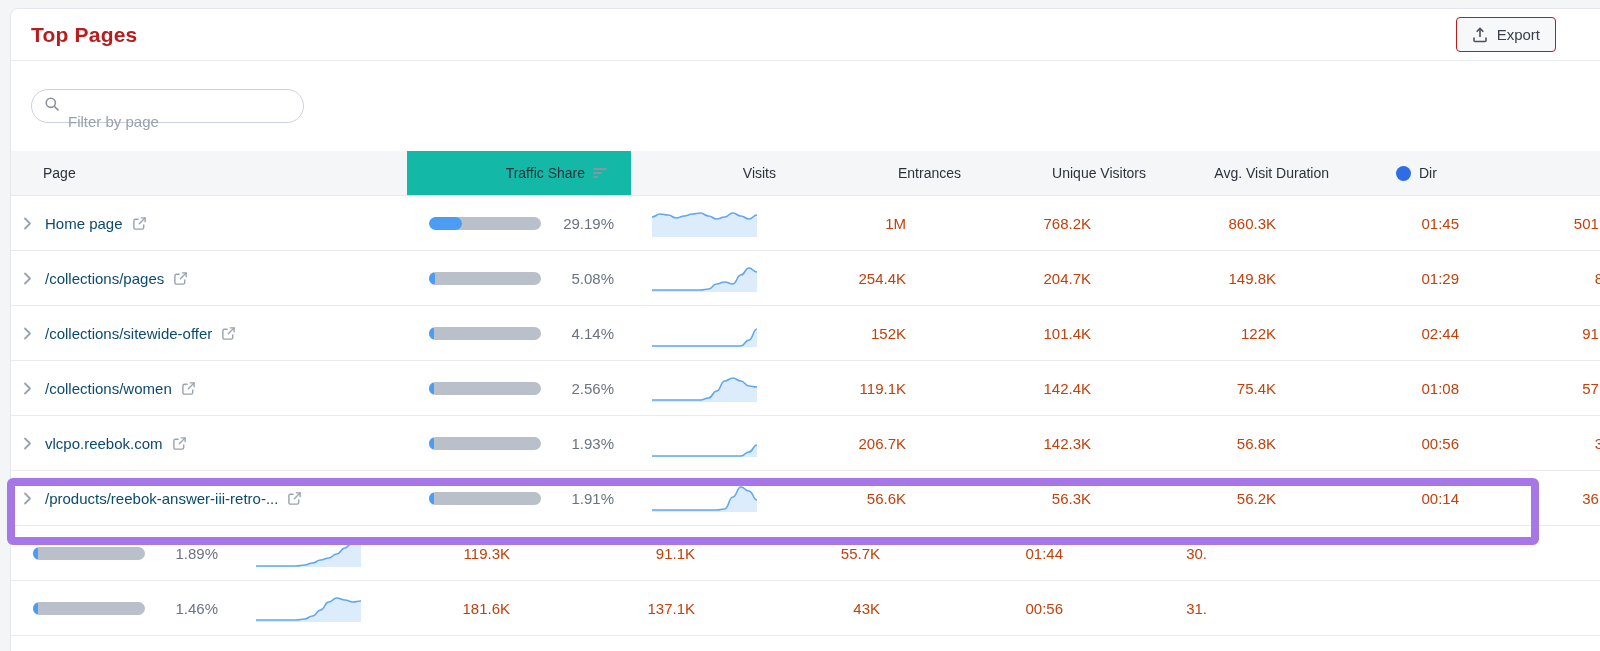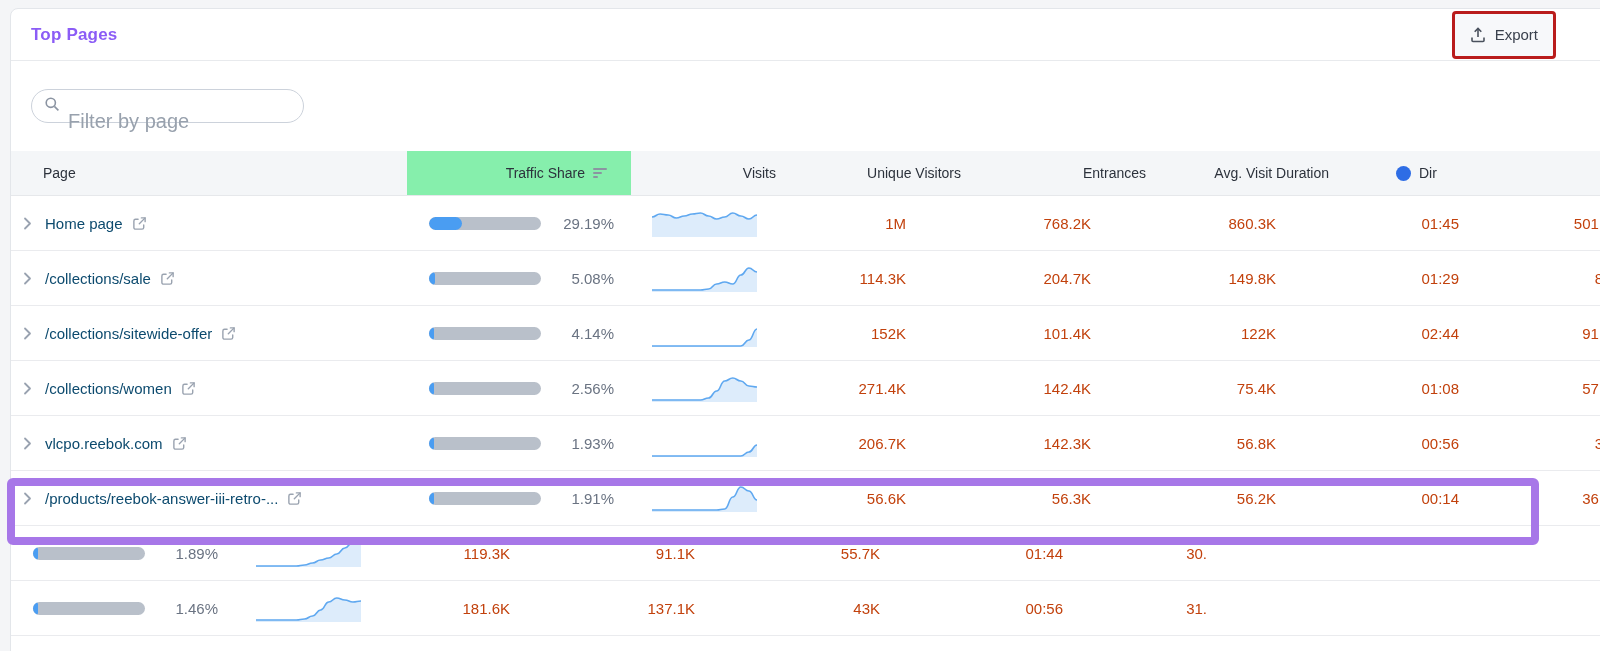--- a/index.html
+++ b/index.html
@@ -13,36 +13,36 @@
   .card {
     position:absolute; left:10px; top:8px; width:1600px; height:700px;
     background:#ffffff; border:1px solid #e3e6ea; border-radius:8px;
     overflow:visible;
   }
   
   .card-head {
     height:52px; display:flex; align-items:center;
     padding:0 53px 0 20px; border-bottom:1px solid #e8eaed;
   }
-  .panel-title { font-size:17px; font-weight:bold; color:#8b5cf6; letter-spacing:.2px; }
+  .panel-title { font-size:21px; font-weight:bold; color:#b91c1c; letter-spacing:.2px; }
   .export-btn {
     margin-left:auto; display:flex; align-items:center; gap:9px;
-    height:48px; padding:0 15px; background:#f7f8fa;
-    border:3px solid #b91c1c; border-radius:4px;
+    height:35px; padding:0 15px; background:#f7f8fa;
+    border:1px solid #b91c1c; border-radius:4px;
     font-size:15px; color:#3a414d; cursor:pointer;
   }
   .export-btn svg { display:block; }
   
   .toolbar { height:90px; padding:28px 0 0 20px; }
   .search-box {
     width:273px; height:34px; border:1px solid #ccd2db; border-radius:17px;
     background:#fff; display:flex; align-items:center; padding:0 12px; gap:8px;
   }
   .search-box input {
-    border:none; outline:none; flex:1; font-size:20px; color:#333;
+    border:none; outline:none; flex:1; font-size:15px; color:#333;
     font-family:"Liberation Sans", sans-serif; background:transparent;margin-top:31px;
   }
   .search-box input::placeholder { color:#98a1ad; }
   
   .thead {
     height:45px; background:#f4f6f8; display:flex; align-items:stretch;
     border-bottom:1px solid #e6e8eb; font-size:14px; color:#2c323c;
   }
   .th { display:flex; align-items:center; }
   .row {
@@ -53,21 +53,21 @@
   
   .c-page     { width:396px; padding-left:12px; display:flex; align-items:center; }
   .c-share    { width:224px; display:flex; align-items:center; justify-content:space-between; padding:0 17px 0 22px; }
   .c-trend    { width:130px; display:flex; align-items:center; justify-content:center; padding-left:16px; }
   .c-visits   { width:145px; justify-content:flex-end; text-align:left; display:flex; align-items:center; }
   .c-unique   { width:185px; justify-content:flex-end; text-align:right; display:flex; align-items:center; }
   .c-entr     { width:185px; justify-content:flex-end; text-align:right; display:flex; align-items:center; }
   .c-dur      { width:183px; justify-content:flex-end; text-align:right; display:flex; align-items:center; }
   .c-direct   { width:144px; justify-content:flex-end; text-align:right; display:flex; align-items:center; }
   .th.c-page  { padding-left:32px; }
-  .th.c-share { background:#86efac; justify-content:flex-end; gap:7px; padding-right:22px; }
+  .th.c-share { background:#14b8a6; justify-content:flex-end; gap:7px; padding-right:22px; }
   .th.c-direct{ justify-content:flex-start; padding-left:67px; gap:8px; }
   .dot { width:15px; height:15px; border-radius:50%; flex:0 0 15px; }
   .th-direct-label { white-space:nowrap; }
   
   .chev { width:14px; margin-right:8px; display:flex; align-items:center; cursor:pointer; }
   .page-link { color:#0c4a6e; white-space:nowrap; cursor:pointer; }
   .ext { margin-left:9px; display:flex; align-items:center; cursor:pointer; }
   
   .bar { width:112px; height:13px; background:#b9c0ca; border-radius:6.5px; position:relative; overflow:hidden; flex:0 0 112px; }
   .bar-fill { position:absolute; left:0; top:0; bottom:0; border-radius:6.5px; }
@@ -120,22 +120,22 @@
       <span>Traffic Share</span>
       <span>
         <svg width="17" height="14" viewBox="0 0 17 14" fill="#8b94a1">
           <rect x="1" y="3" width="14" height="2" rx="1"></rect>
           <rect x="1" y="7" width="9" height="2" rx="1"></rect>
           <rect x="1" y="11" width="5" height="2" rx="1"></rect>
         </svg>
       </span>
     </div>
     <div class="th c-visits">Visits</div>
+    <div class="th c-entr">Entrances</div>
     <div class="th c-unique">Unique Visitors</div>
-    <div class="th c-entr">Entrances</div>
     <div class="th c-dur">Avg. Visit Duration</div>
     <div class="th c-direct">
       <span class="dot" style="background: rgb(46, 109, 229);"></span>
       <span class="th-direct-label">Dir</span>
     </div>
   </div>
 
   <div id="tbody">
   <div class="row">
 
@@ -174,42 +174,42 @@
   </div>
 
   <div class="row">
 
     <div class="c-page">
       <span class="chev">
         <svg width="9" height="13" viewBox="0 0 9 13" fill="none" stroke="#99a2b0" stroke-width="1.8" stroke-linecap="round" stroke-linejoin="round">
               <path d="M2 1.5l5 5-5 5"></path>
             </svg>
       </span>
-      <span class="page-link">/collections/sale</span>
+      <span class="page-link">/collections/pages</span>
       <span class="ext">
         <svg width="15" height="15" viewBox="0 0 16 16" fill="none" stroke="#9aa3b0" stroke-width="1.5" stroke-linecap="round" stroke-linejoin="round">
           <path d="M6.5 3.5H3.8A1.8 1.8 0 0 0 2 5.3v6.9A1.8 1.8 0 0 0 3.8 14h6.9a1.8 1.8 0 0 0 1.8-1.8V9.5"></path>
           <path d="M10 2h4v4"></path>
               <path d="M14 2L7.8 8.2"></path>
         </svg>
       </span>
     </div>
     <div class="c-share">
       <span class="bar">
             <span class="bar-fill" style="width: 5.6896px; background: rgb(74, 157, 242);"></span>
           </span>
       <span class="pct">5.08%</span>
     </div>
     <div class="c-trend">
       <svg class="spark" width="107" height="30" viewBox="0 0 107 30">
             <path d="M1,27 C5.038461538461538,27 5.038461538461538,27 9.076923076923077,27 C13.115384615384615,27 13.115384615384615,27 17.153846153846153,27 C21.192307692307693,27 21.192307692307693,27 25.23076923076923,27 C29.269230769230766,27 29.269230769230766,27 33.30769230769231,27 C37.34615384615385,27 37.34615384615385,27 41.38461538461539,27 C45.42307692307692,27 45.42307692307692,27 49.46153846153846,27 C53.5,27 53.5,26 57.53846153846154,26 C61.57692307692308,26 61.57692307692308,21 65.61538461538461,21 C69.65384615384616,21 69.65384615384616,19 73.6923076923077,19 C77.73076923076923,19 77.73076923076923,21 81.76923076923077,21 C85.8076923076923,21 85.8076923076923,12 89.84615384615384,12 C93.88461538461539,12 93.88461538461539,5 97.92307692307692,5 C101.96153846153845,5 101.96153846153845,9 106,9 L106,29 L1,29 Z" fill="#ddecfb"></path>
             <path d="M1,27 C5.038461538461538,27 5.038461538461538,27 9.076923076923077,27 C13.115384615384615,27 13.115384615384615,27 17.153846153846153,27 C21.192307692307693,27 21.192307692307693,27 25.23076923076923,27 C29.269230769230766,27 29.269230769230766,27 33.30769230769231,27 C37.34615384615385,27 37.34615384615385,27 41.38461538461539,27 C45.42307692307692,27 45.42307692307692,27 49.46153846153846,27 C53.5,27 53.5,26 57.53846153846154,26 C61.57692307692308,26 61.57692307692308,21 65.61538461538461,21 C69.65384615384616,21 69.65384615384616,19 73.6923076923077,19 C77.73076923076923,19 77.73076923076923,21 81.76923076923077,21 C85.8076923076923,21 85.8076923076923,12 89.84615384615384,12 C93.88461538461539,12 93.88461538461539,5 97.92307692307692,5 C101.96153846153845,5 101.96153846153845,9 106,9" fill="none" stroke="#5fa8f0" stroke-width="1.6"></path>
           </svg>
     </div>
-    <div class="c-visits num">114.3K</div>
+    <div class="c-visits num">254.4K</div>
     <div class="c-unique num">204.7K</div>
     <div class="c-entr num">149.8K</div>
     <div class="c-dur num">01:29</div>
     <div class="c-direct num">8</div>
   </div>
 
   <div class="row">
 
     <div class="c-page">
       <span class="chev">
@@ -267,21 +267,21 @@
             <span class="bar-fill" style="width: 5px; background: rgb(74, 157, 242);"></span>
           </span>
       <span class="pct">2.56%</span>
     </div>
     <div class="c-trend">
       <svg class="spark" width="107" height="30" viewBox="0 0 107 30">
             <path d="M1,27 C5.038461538461538,27 5.038461538461538,27 9.076923076923077,27 C13.115384615384615,27 13.115384615384615,27 17.153846153846153,27 C21.192307692307693,27 21.192307692307693,27 25.23076923076923,27 C29.269230769230766,27 29.269230769230766,27 33.30769230769231,27 C37.34615384615385,27 37.34615384615385,27 41.38461538461539,27 C45.42307692307692,27 45.42307692307692,27 49.46153846153846,27 C53.5,27 53.5,25 57.53846153846154,25 C61.57692307692308,25 61.57692307692308,18 65.61538461538461,18 C69.65384615384616,18 69.65384615384616,8 73.6923076923077,8 C77.73076923076923,8 77.73076923076923,5 81.76923076923077,5 C85.8076923076923,5 85.8076923076923,8 89.84615384615384,8 C93.88461538461539,8 93.88461538461539,13 97.92307692307692,13 C101.96153846153845,13 101.96153846153845,14 106,14 L106,29 L1,29 Z" fill="#ddecfb"></path>
             <path d="M1,27 C5.038461538461538,27 5.038461538461538,27 9.076923076923077,27 C13.115384615384615,27 13.115384615384615,27 17.153846153846153,27 C21.192307692307693,27 21.192307692307693,27 25.23076923076923,27 C29.269230769230766,27 29.269230769230766,27 33.30769230769231,27 C37.34615384615385,27 37.34615384615385,27 41.38461538461539,27 C45.42307692307692,27 45.42307692307692,27 49.46153846153846,27 C53.5,27 53.5,25 57.53846153846154,25 C61.57692307692308,25 61.57692307692308,18 65.61538461538461,18 C69.65384615384616,18 69.65384615384616,8 73.6923076923077,8 C77.73076923076923,8 77.73076923076923,5 81.76923076923077,5 C85.8076923076923,5 85.8076923076923,8 89.84615384615384,8 C93.88461538461539,8 93.88461538461539,13 97.92307692307692,13 C101.96153846153845,13 101.96153846153845,14 106,14" fill="none" stroke="#5fa8f0" stroke-width="1.6"></path>
           </svg>
     </div>
-    <div class="c-visits num">271.4K</div>
+    <div class="c-visits num">119.1K</div>
     <div class="c-unique num">142.4K</div>
     <div class="c-entr num">75.4K</div>
     <div class="c-dur num">01:08</div>
     <div class="c-direct num">57.</div>
   </div>
 
   <div class="row">
 
     <div class="c-page">
       <span class="chev">

